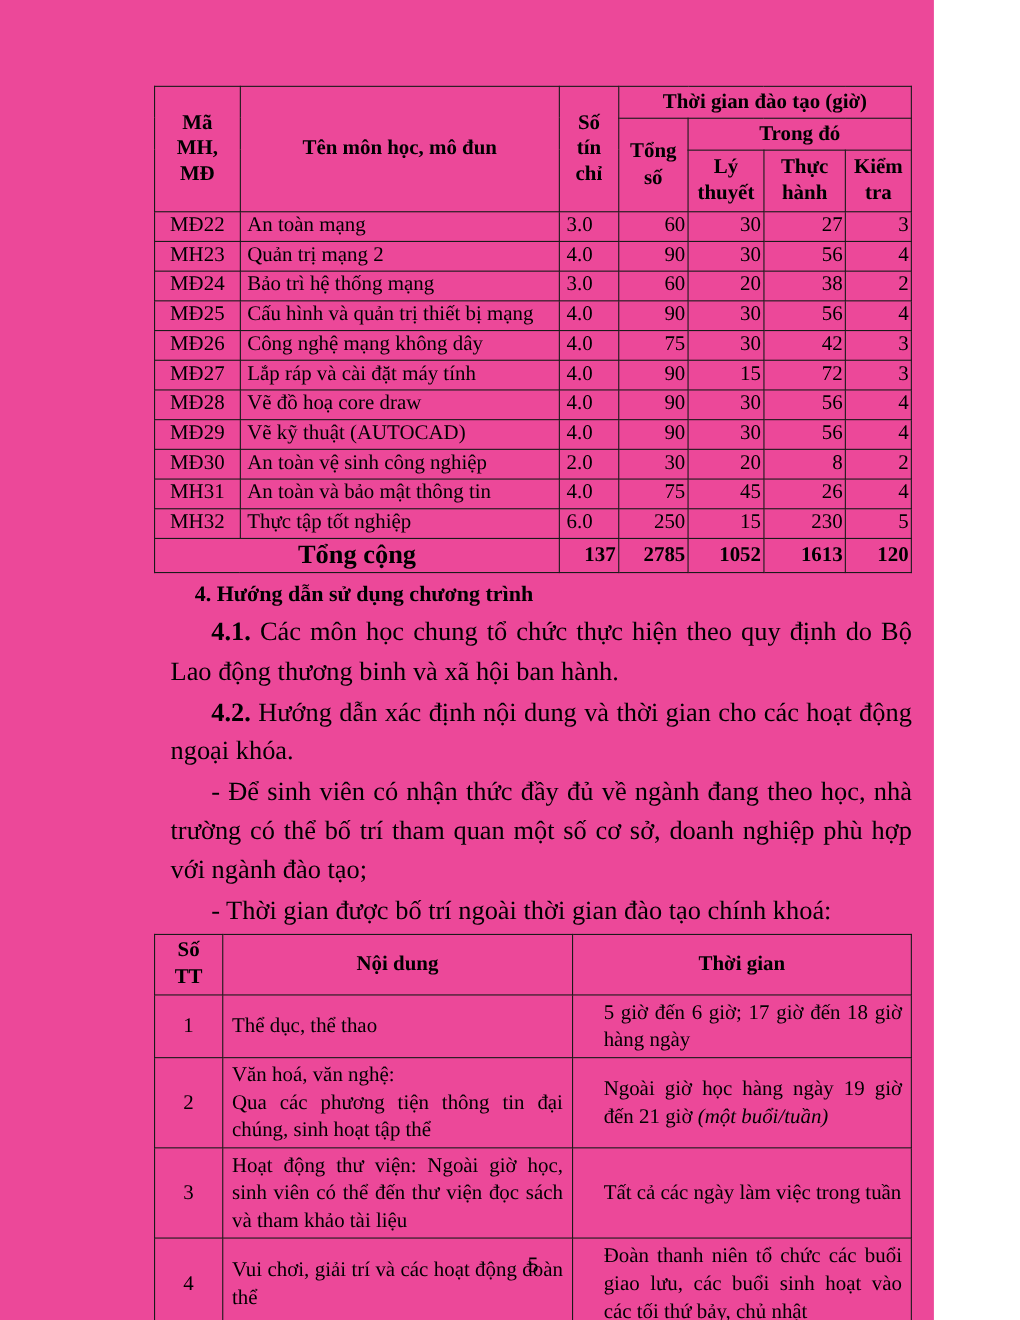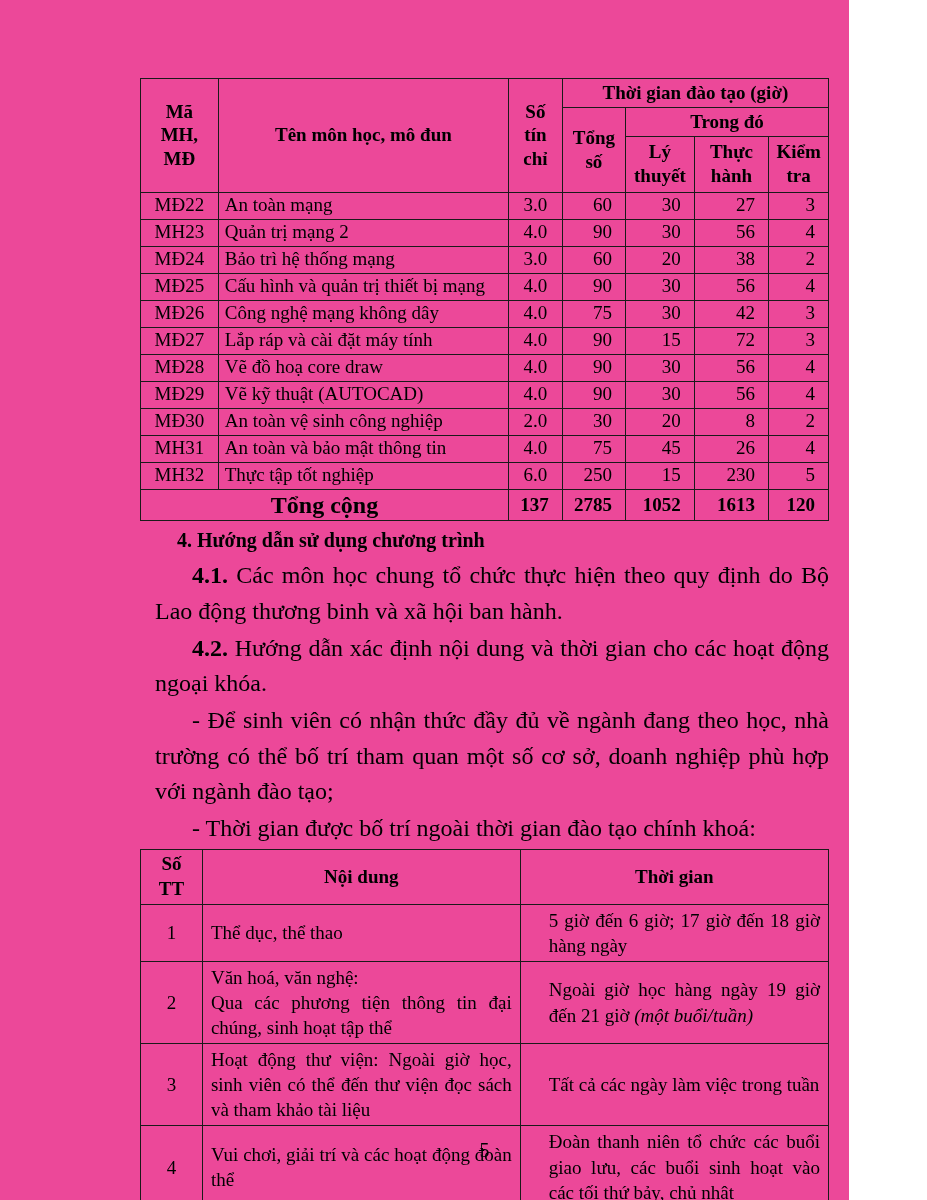--- a/index.html
+++ b/index.html
@@ -38,22 +38,22 @@
   }
   .t1 td {
     font-size: 19px;
     line-height: 1.2;
     height: 27px;
     vertical-align: middle;
     padding: 1px 6px;
   }
   .t1 .cell-code   { text-align: center; }
   .t1 .cell-name   { text-align: left; white-space: nowrap; }
-  .t1 .cell-credits{ text-align: center; }
-  .t1 .cell-num    { text-align: right; padding-right: 13px; }
+  .t1 .cell-credits{ text-align: left; }
+  .t1 .cell-num    { text-align: right; padding-right: 2px; }
   .t1 .total-row td { font-weight: bold; height: 28px; }
   .t1 .total-label  { text-align: center; font-size: 24px; }
 
   
   .sec-heading {
     font-size: 20px;
     font-weight: bold;
     line-height: 1.45;
     text-indent: 37px;
     margin: 5px 0 3px 0;

